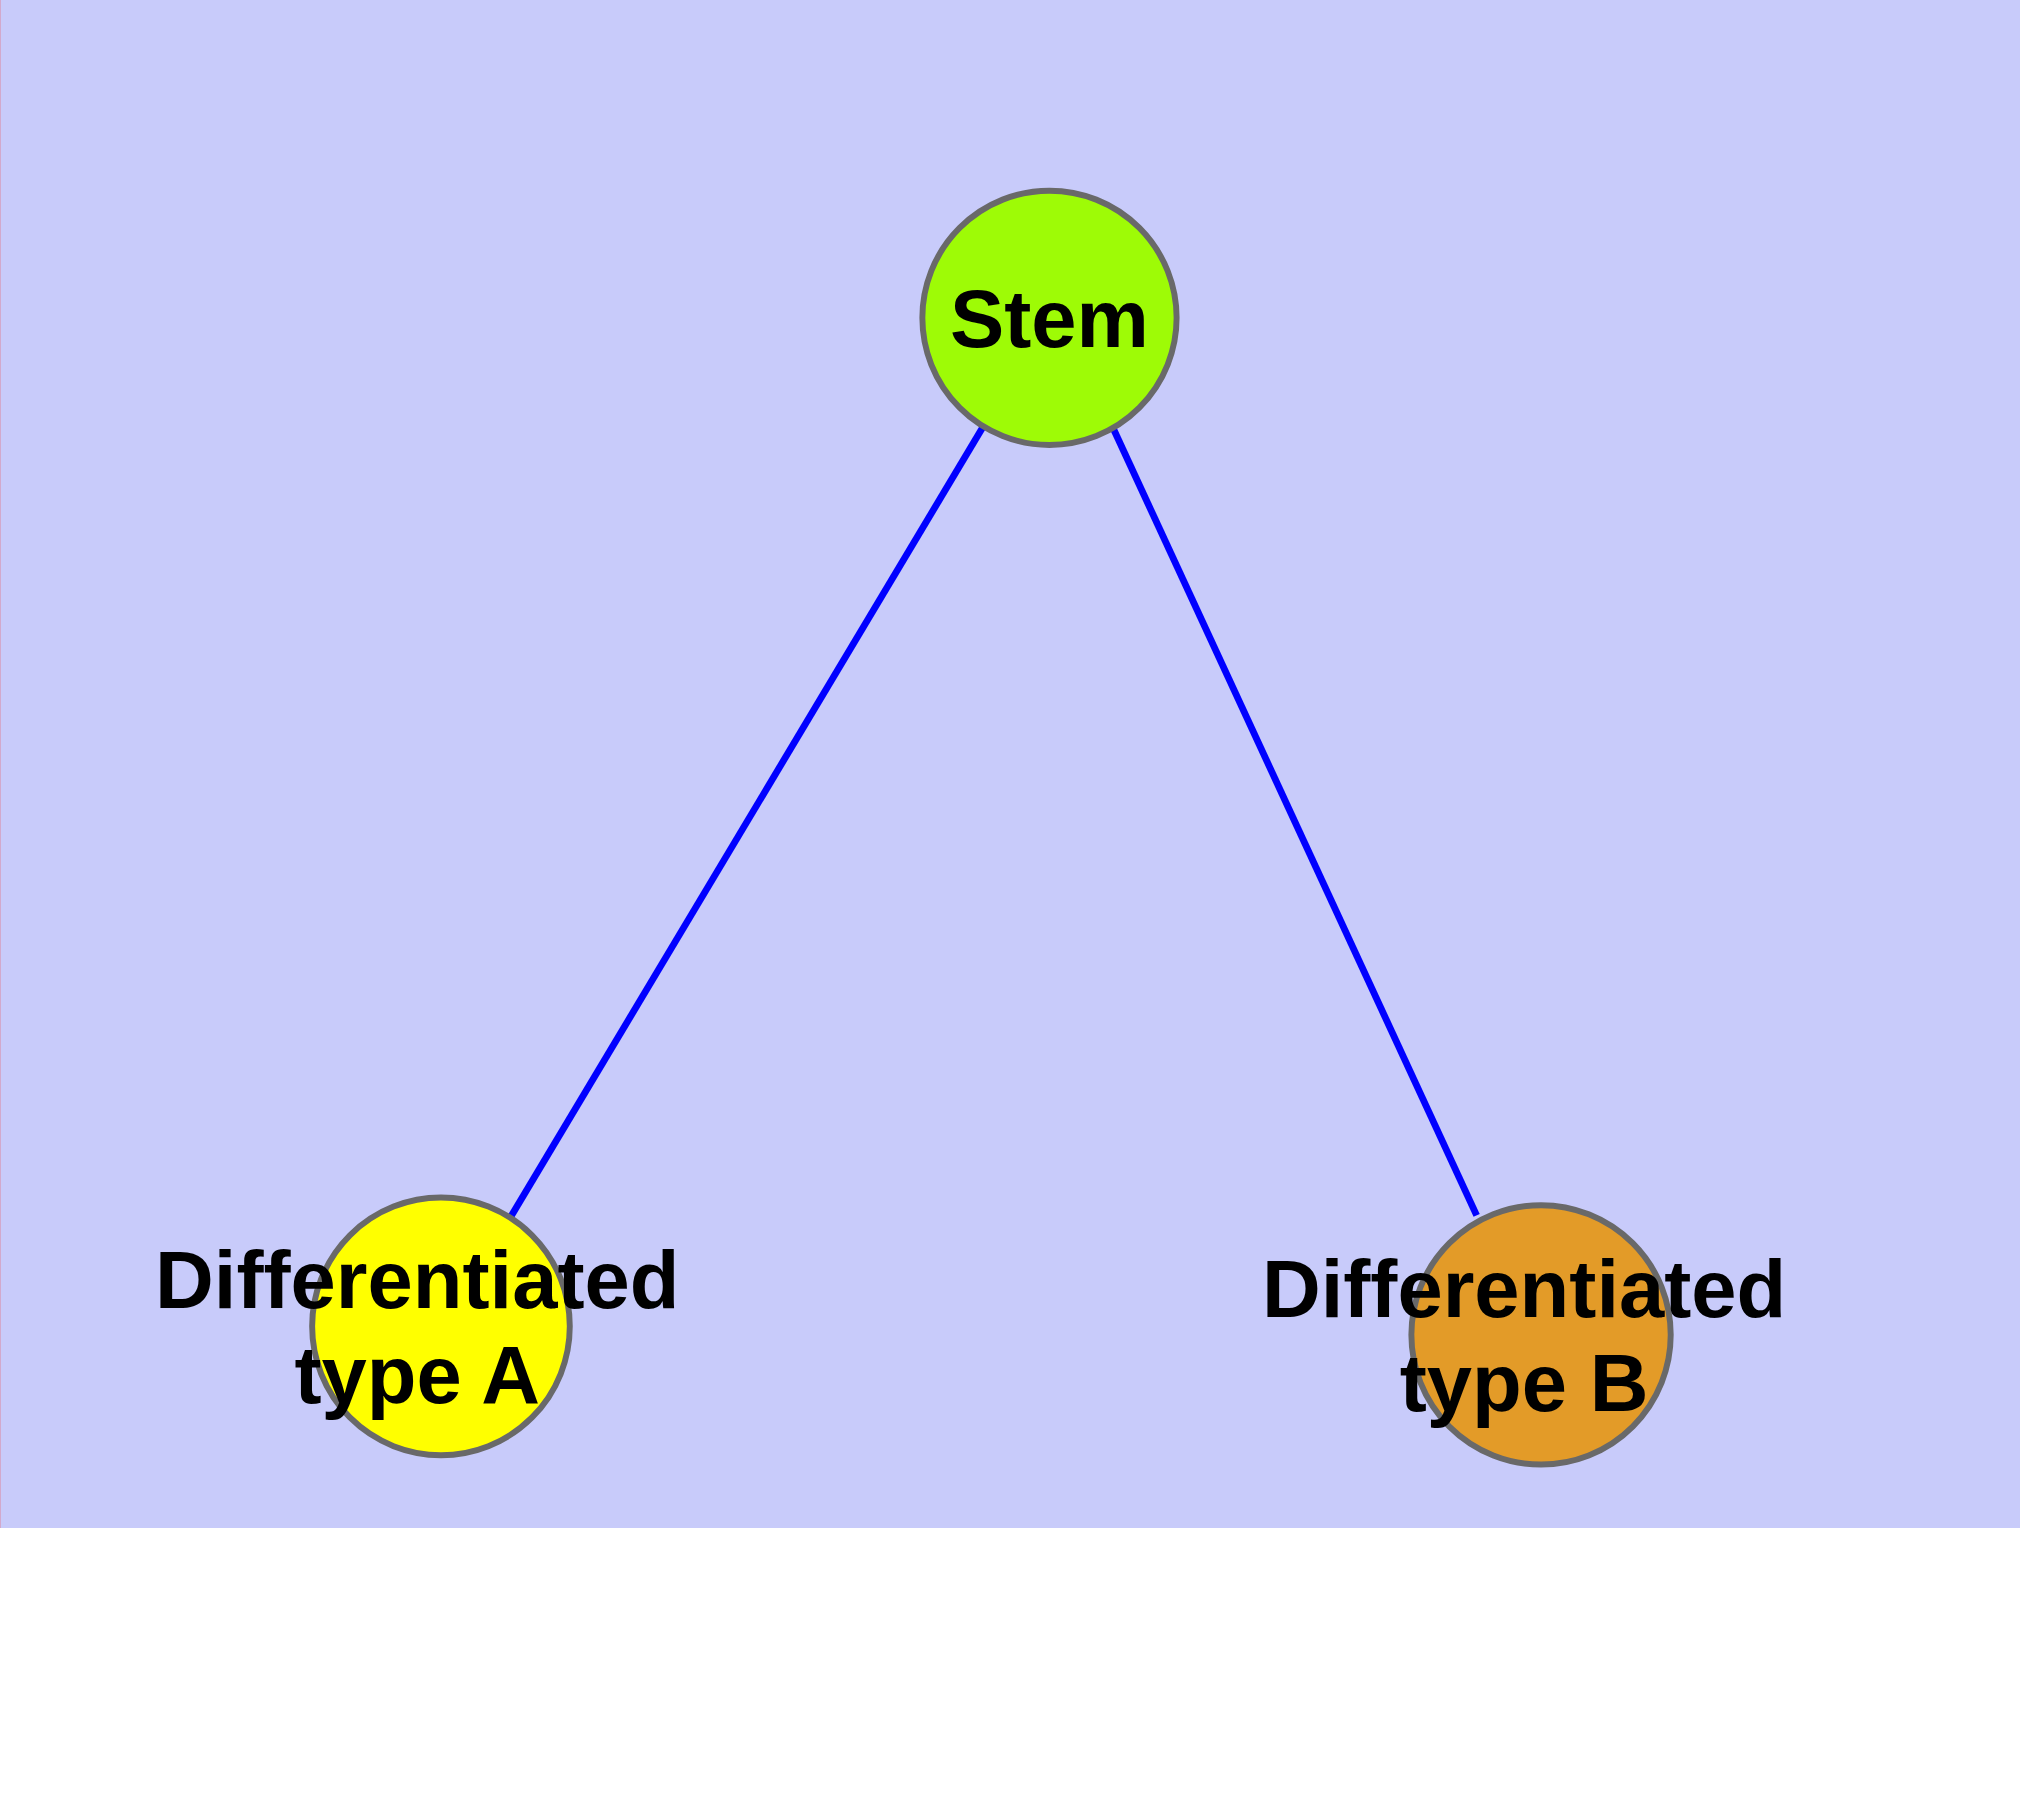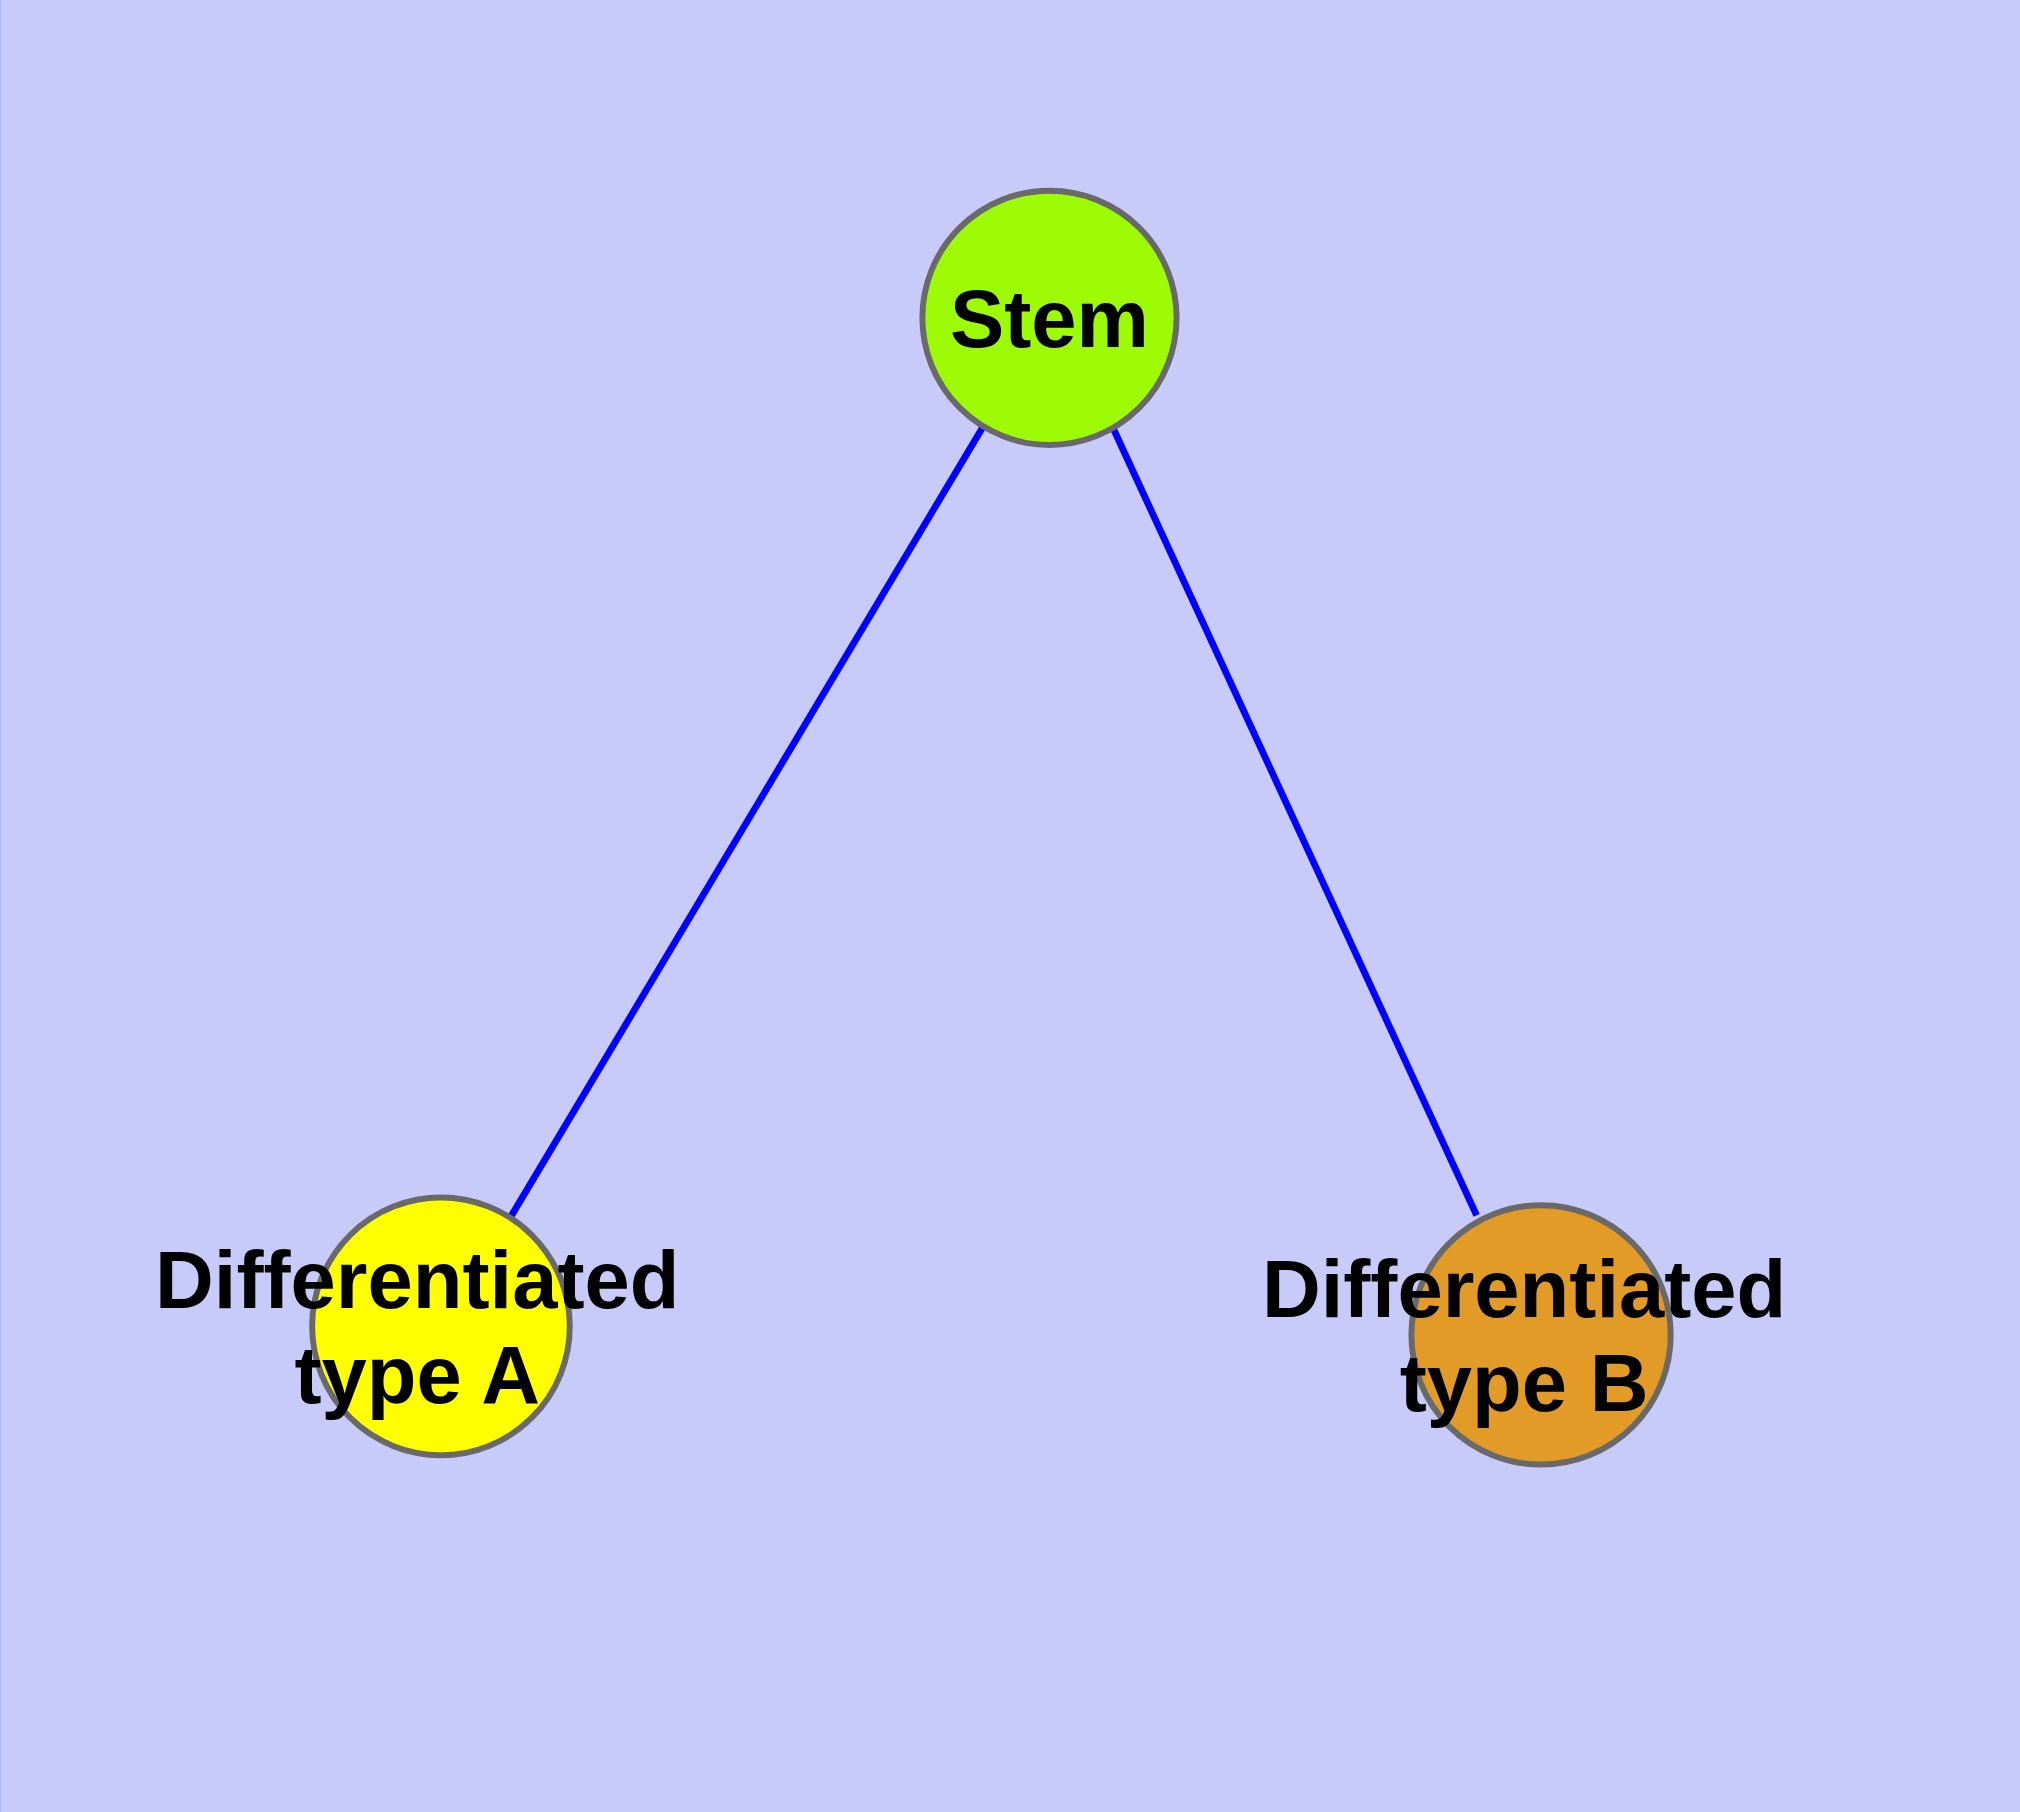--- a/index.html
+++ b/index.html
@@ -25,21 +25,21 @@
   .node-label {
     font-family: "Liberation Sans", sans-serif;
     font-weight: bold;
     fill: #000000;
     paint-order: normal;
   }
 </style>
 </head>
 <body>
 
-<div id="canvas" style="width: 2021px; height: 1812px; background: #3b82f6;">
+<div id="canvas" style="width: 2021px; height: 1528px; background: #ef4444;">
   <svg id="graph-svg" viewBox="0 0 2384 2138" xmlns="http://www.w3.org/2000/svg">
 
     <rect id="bg-rect" x="0" y="0" width="2384" height="2138" fill="#C8CBFA"></rect>
 
     <g id="edges-layer">
         <line x1="1160" y1="503" x2="601" y2="1438" stroke="#0000FF" stroke-width="8" stroke-linecap="butt"></line>
         <line x1="1313" y1="505" x2="1742" y2="1434" stroke="#0000FF" stroke-width="8" stroke-linecap="butt"></line>
       </g>
     <g id="nodes-layer">
         <circle cx="1238" cy="375" r="150" fill="#9EFB06" stroke="#696969" stroke-width="7"></circle>

